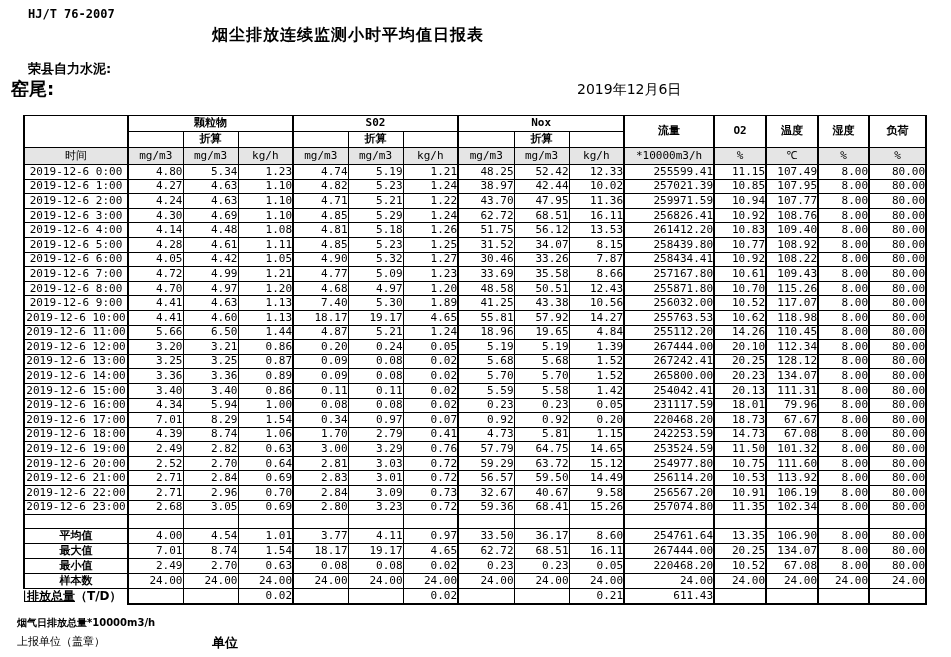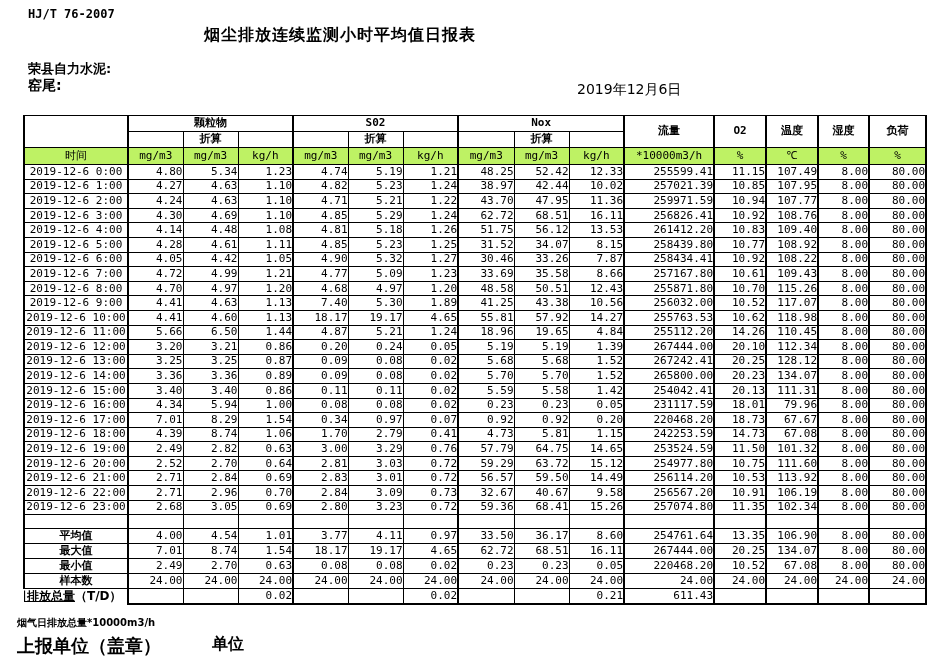--- a/index.html
+++ b/index.html
@@ -1,39 +1,39 @@
 <!DOCTYPE html>
 <html><head>
 <meta charset="utf-8">
 <style>
   html,body{margin:0;padding:0}
   body{width:951px;height:657px;background:#fff;position:relative;overflow:hidden;
        color:#000;font-family:"DejaVu Sans",sans-serif}
   .abs{position:absolute;white-space:nowrap}
   #doc-code{left:28px;top:7px;font-family:"DejaVu Sans Mono",monospace;font-weight:bold;font-size:12px}
-  #page-title{left:204px;top:25px;font-weight:bold;font-size:16px;letter-spacing:1px}
+  #page-title{left:212px;top:25px;font-weight:bold;font-size:16px;letter-spacing:1px}
   #company{left:28px;top:60px;font-weight:bold;font-size:13px}
-  #location{left:28px;top:77px;font-weight:bold;font-size:14px}
+  #location{left:11px;top:77px;font-weight:bold;font-size:18px}
   #report-date{left:577px;top:81px;font-size:14px}
   #footer-line1{left:17px;top:616px;font-weight:bold;font-size:10px}
-  #footer-line2{left:17px;top:634px;font-weight:bold;font-size:18px}
-  #footer-unit{left:212px;top:634px;font-weight:bold;font-size:16px}
+  #footer-line2{left:17px;top:634px;font-weight:normal;font-size:11px}
+  #footer-unit{left:212px;top:634px;font-weight:bold;font-size:13px}
 
   #report-table{position:absolute;left:23px;top:115px;width:902px;
     border-collapse:collapse;table-layout:fixed}
   #report-table td{border:1px solid #000;padding:0;overflow:hidden;white-space:nowrap;
     font-family:"DejaVu Sans Mono",monospace;font-size:11px;line-height:1.1;vertical-align:middle}
   #report-table td:first-child{border-left-width:2px}
   .bl2{border-left-width:2px !important}
   .br2{border-right-width:2px !important}
   .bb2{border-bottom-width:2px !important}
   thead td{text-align:center;font-family:"DejaVu Sans",sans-serif;font-weight:bold;font-size:12px}
   thead tr.r1 td{border-top:2px solid #000;height:15px}
   thead tr.r2 td{height:15px}
-  thead tr.units td{background:#bef264;height:16px;font-weight:normal;
+  thead tr.units td{background:#e5e5e5;height:16px;font-weight:normal;
     font-family:"DejaVu Sans Mono",monospace;font-size:11px;text-align:center}
   thead td.time-h{font-family:"DejaVu Sans",sans-serif;font-weight:bold;font-size:12px}
   tbody tr.drow{height:14.6px}
   tbody tr.spacer{height:14px}
   tbody tr.sum-row,tbody tr.total-row{height:15px}
   .num{text-align:right;padding-right:11px}
   .c9{padding-right:8px}
   .c10,.c11,.c12,.c13{padding-right:9px}
   .time-cell{text-align:center;padding-right:5px}
   .sum-label{text-align:center;padding-right:3px;

